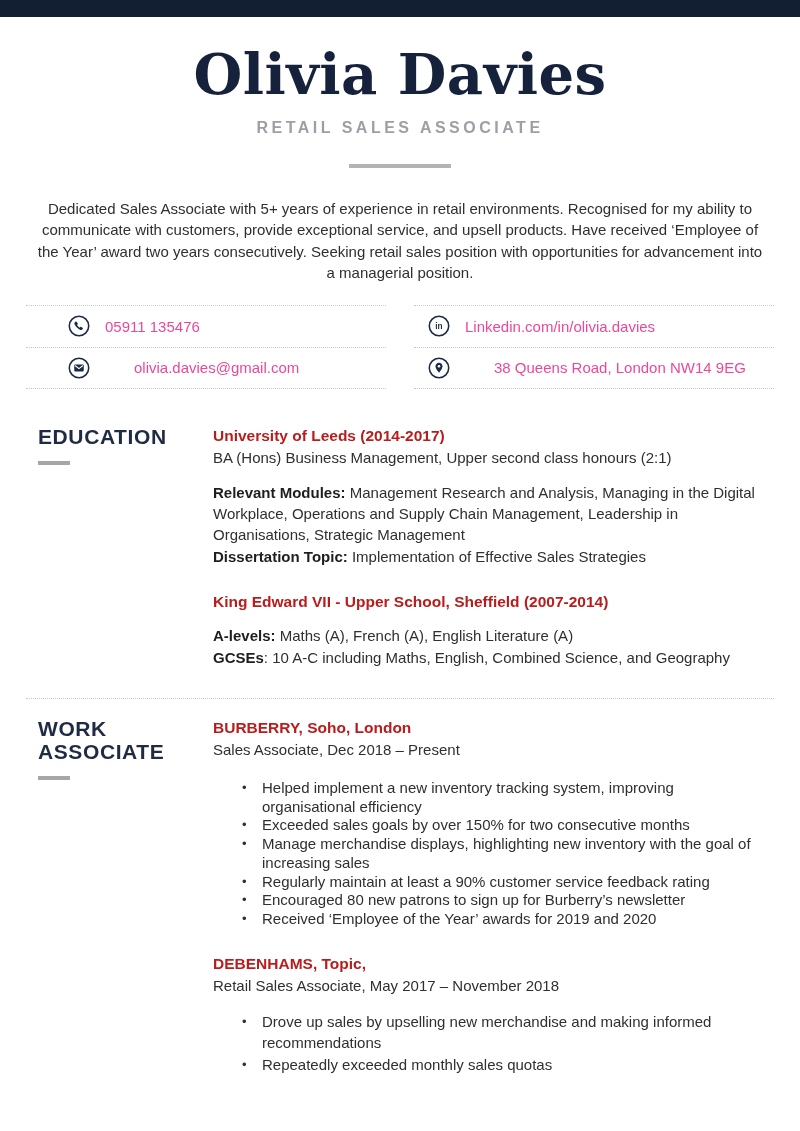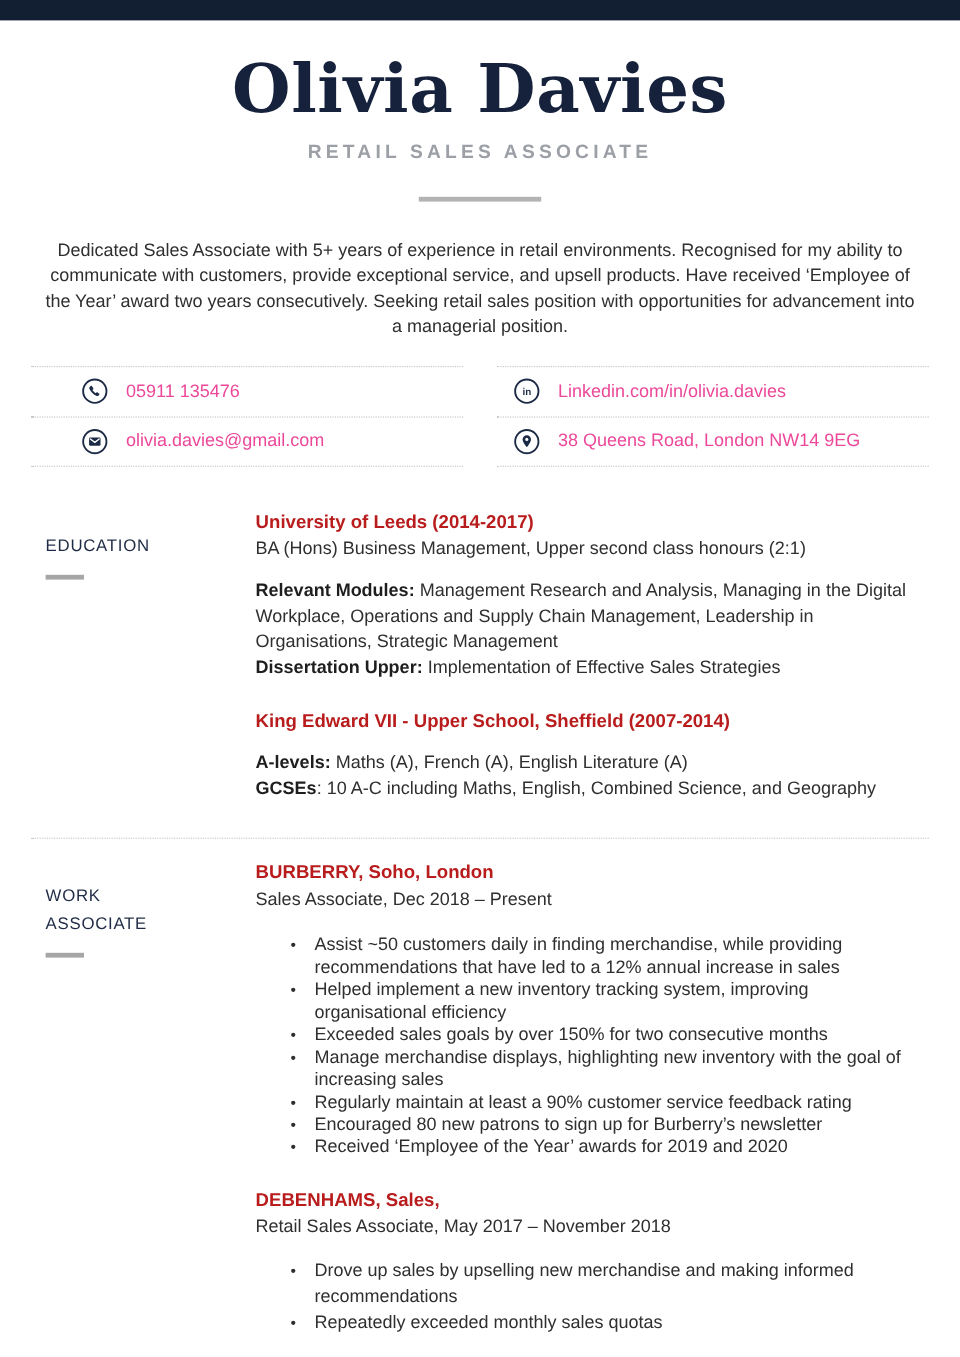--- a/index.html
+++ b/index.html
@@ -54,37 +54,36 @@
     grid-template-columns: 1fr 1fr;
     column-gap: 28px;
   }
   .contact-cell {
     border-top: 1px dotted #C9C9C9;
     padding: 10px 0 10px 0;
     display: flex;
     align-items: center;
     height: 42px;
   }
-  .contact-cell.row-last { border-bottom: 1px dotted #C9C9C9; }
+  .contact-cell.row-last { border-bottom: 1px dotted #C9C9C9; gap: 29px; }
   .contact-cell.col-left { padding-left: 42px; }
   .contact-cell.col-right { padding-left: 14px; }
   .contact-icon { width: 22px; height: 22px; flex: none; margin-right: 15px; display: block; }
   .contact-text { font-size: 15px; color: #ec4899; }
 
   
   .section { display: flex; padding: 36px 30px 0 30px; }
   .section-label { width: 183px; flex: none; padding-left: 8px; }
   .section-heading {
-    font-size: 14px;
-    font-weight: 400;
+    font-size: 21px;
+    font-weight: 700;
     color: #1F2B45;
     letter-spacing: 0.6px;
     line-height: 23px;
     max-width: 120px;
-    margin-top: 18px;
   }
   .section-dash { width: 32px; height: 4px; background: #A6A6A6; margin-top: 13px; }
   .section-body { flex: 1; font-size: 15px; line-height: 21.4px; color: #2F2F2F; }
 
   .entry-title {
     font-family: "Liberation Sans", sans-serif;
     font-size: 15.5px;
     font-weight: 700;
     color: #b91c1c;
     line-height: 22px;
@@ -165,49 +164,48 @@
   </div>
 
   <div class="section">
     <div class="section-label">
       <div class="section-heading">EDUCATION</div>
       <div class="section-dash"></div>
     </div>
     <div class="section-body">
       <div class="entry-title">University of Leeds (2014-2017)</div>
       <div class="entry-sub">BA (Hons) Business Management, Upper second class honours (2:1)</div>
-      <div class="entry-para"><span class="inline-label">Relevant Modules:</span><span> Management Research and Analysis, Managing in the Digital Workplace, Operations and Supply Chain Management, Leadership in Organisations, Strategic Management</span><br><span class="inline-label">Dissertation Upper:</span><span> Implementation of Effective Sales Strategies</span></div>
+      <div class="entry-para"><span class="inline-label">Relevant Modules:</span><span> Management Research and Analysis, Managing in the Digital Workplace, Operations and Supply Chain Management, Leadership in Organisations, Strategic Management</span><br><span class="inline-label">Dissertation Topic:</span><span> Implementation of Effective Sales Strategies</span></div>
 
       <div class="entry-title entry-gap">King Edward VII - Upper School, Sheffield (2007-2014)</div>
       <div class="entry-para small-gap"><span class="inline-label">A-levels:</span><span> Maths (A), French (A), English Literature (A)</span><br><span class="inline-label">GCSEs</span><span>: 10 A-C including Maths, English, Combined Science, and Geography</span></div>
     </div>
   </div>
 
   <div class="section-divider"></div>
 
   <div class="section tight">
     <div class="section-label">
       <div class="section-heading">WORK ASSOCIATE</div>
       <div class="section-dash"></div>
     </div>
     <div class="section-body">
 
       <div class="entry-title">BURBERRY, Soho, London</div>
       <div class="entry-sub">Sales Associate, Dec 2018 – Present</div>
       <ul class="bullets">
-        <li>Assist ~50 customers daily in finding merchandise, while providing recommendations that have led to a 12% annual increase in sales</li>
         <li>Helped implement a new inventory tracking system, improving organisational efficiency</li>
         <li>Exceeded sales goals by over 150% for two consecutive months</li>
         <li>Manage merchandise displays, highlighting new inventory with the goal of increasing sales</li>
         <li>Regularly maintain at least a 90% customer service feedback rating</li>
         <li>Encouraged 80 new patrons to sign up for Burberry’s newsletter</li>
         <li>Received ‘Employee of the Year’ awards for 2019 and 2020</li>
       </ul>
 
-      <div class="entry-title entry-gap">DEBENHAMS, Sales,</div>
+      <div class="entry-title entry-gap">DEBENHAMS, Topic,</div>
       <div class="entry-sub">Retail Sales Associate, May 2017 – November 2018</div>
       <ul class="bullets loose">
         <li>Drove up sales by upselling new merchandise and making informed recommendations</li>
         <li>Repeatedly exceeded monthly sales quotas</li>
       </ul>
 
     </div>
   </div>
 
 </div>

